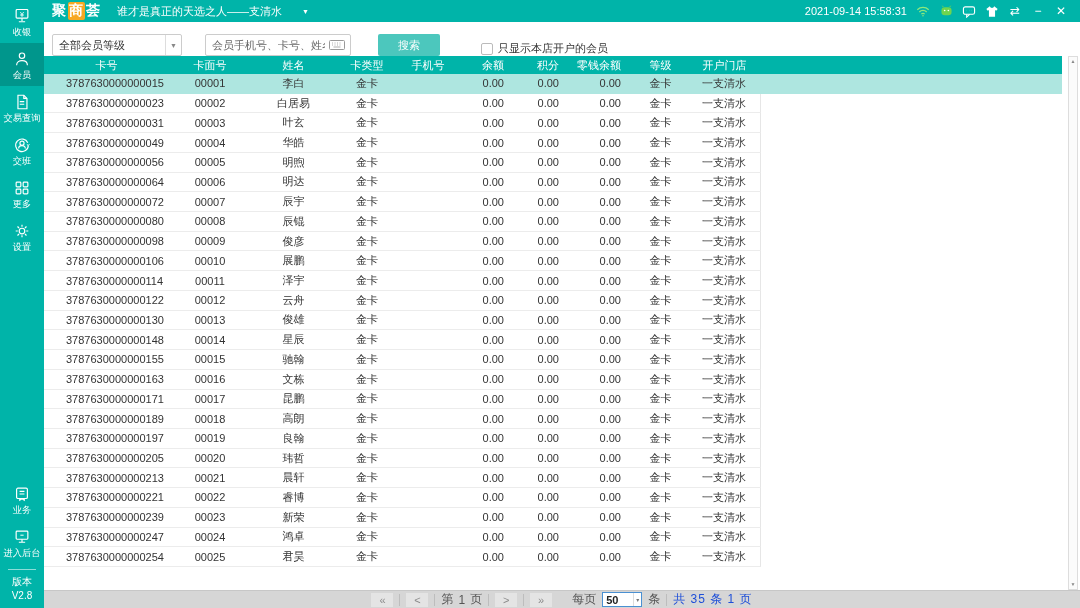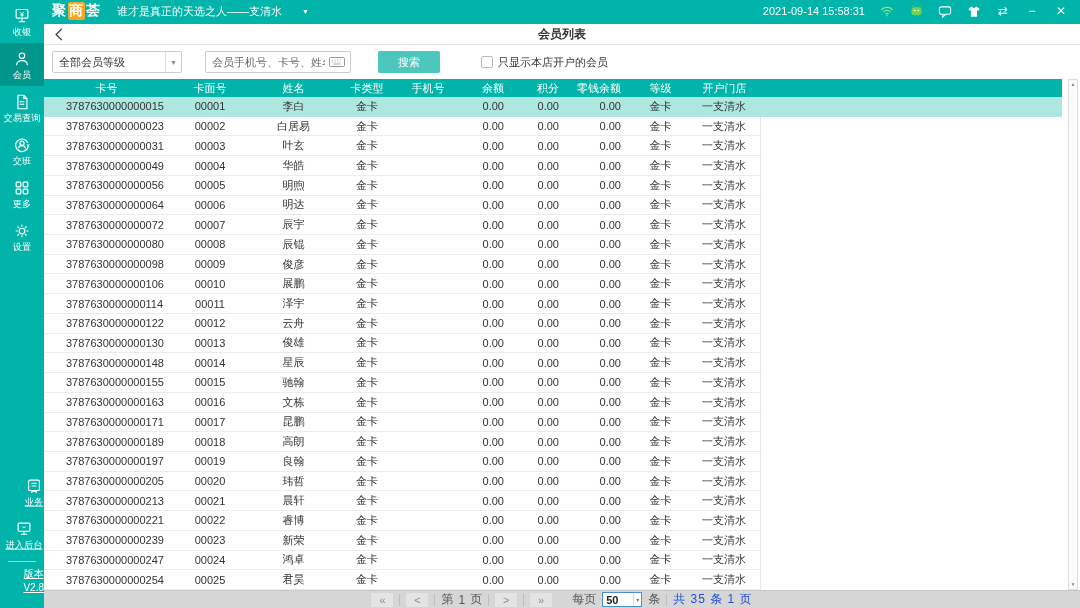--- a/index.html
+++ b/index.html
@@ -5,41 +5,41 @@
   * { margin:0; padding:0; box-sizing:border-box; }
   html,body { width:1080px; height:608px; overflow:hidden; }
   body { font-family:"Liberation Sans","DejaVu Sans",sans-serif; display:flex; background:#fff; }
 
   
   .sidebar { width:44px; flex-shrink:0; background:#00b4a9; color:#fff; display:flex; flex-direction:column; align-items:stretch; }
   .side-item { height:43px; display:flex; flex-direction:column; align-items:center; justify-content:center; gap:2px; cursor:pointer; }
   .side-item.active { background:#00968c; }
   .side-icon svg { width:18px; height:18px; display:block; }
   .side-label { font-size:10px; line-height:1; white-space:nowrap; transform:scale(.92); }
-  .side-bottom { margin-top:auto; display:flex; flex-direction:column; align-items:flex-end; padding-bottom:12px;text-decoration:underline; }
+  .side-bottom { margin-top:auto; display:flex; flex-direction:column; align-items:center; padding-bottom:4px; }
   .side-divider { width:28px; border-top:1px solid rgba(255,255,255,.55); margin:5px auto; }
   .version { font-size:10px; text-align:center; line-height:1.35; padding-bottom:2px; }
 
   
   .main { flex:1; min-width:0; display:flex; flex-direction:column; position:relative; }
 
   .topbar { height:22px; flex-shrink:0; background:#00b4a9; color:#fff; display:flex; align-items:center; padding:0 12px 0 8px; font-size:11px; }
   .logo { font-size:14px; font-weight:bold; letter-spacing:1px; display:flex; align-items:center; margin-right:16px; }
   .logo-mid { background:#f7a823; border-radius:2px; padding:0 1px; margin:0 1px; }
   .store { display:flex; align-items:center; gap:20px; cursor:pointer; }
   .caret-down { font-size:7px; line-height:1; }
-  .topbar-right { margin-left:auto; display:flex; align-items:center; gap:15px; }
+  .topbar-right { margin-left:auto; display:flex; align-items:center; gap:9px; }
   .tb-icon { width:14px; height:14px; display:flex; align-items:center; justify-content:center; font-size:12px; cursor:pointer; }
   .tb-icon svg { display:block; }
 
   .page-header { height:23px; flex-shrink:0; background:#fff; border-top:2px solid #00b4a9; border-bottom:1px solid #e4e4e4; display:flex; align-items:center; position:relative; }
   .back-btn { position:absolute; left:8px; top:0; bottom:0; display:flex; align-items:center; cursor:pointer; }
   .page-title { margin:0 auto; font-size:12px; font-weight:bold; color:#333; }
 
-  .filterbar { height:34px; flex-shrink:0; background:#fff; display:flex; align-items:center; padding-left:8px; font-size:11px;gap:13px; }
+  .filterbar { height:34px; flex-shrink:0; background:#fff; display:flex; align-items:flex-end; padding-left:8px; font-size:11px;gap:13px; }
   .level-select { width:130px; height:22px; border:1px solid #ccc; border-radius:2px; background:#fff; display:flex; align-items:center; color:#333; margin-right:10px; cursor:pointer; }
   .sel-text { flex:1; padding-left:6px; white-space:nowrap; }
   .sel-caret { width:16px; align-self:stretch; border-left:1px solid #ddd; display:flex; align-items:center; justify-content:center; color:#888; font-size:7px; }
   .search-box { width:146px; height:22px; border:1px solid #ccc; border-radius:2px; display:flex; align-items:center; gap:4px; padding:0 5px 0 6px; margin-right:14px; background:#fff; }
   .search-box input { border:none; outline:none; flex:1; min-width:0; font-size:11px; font-family:inherit; color:#333; background:transparent; }
   .search-box input::placeholder { color:#666; }
   .kb-icon svg { display:block; }
   .search-btn { width:62px; height:22px; background:#4cc7bd; color:#fff; border:none; border-radius:2px; font-size:11px; font-family:inherit; cursor:pointer; margin-right:28px; }
   .chk-group { display:flex; align-items:center; gap:5px; color:#333; cursor:pointer; }
   .checkbox { width:12px; height:12px; border:1px solid #bbb; border-radius:2px; background:#fff; flex-shrink:0; }
@@ -215,28 +215,20 @@
         <svg width="14" height="13" viewBox="0 0 16 14" fill="#fff">
             <path d="M5.5 1 1.5 4l1.7 2.2L4.5 5.3V13h7V5.3l1.3.9L14.5 4l-4-3a2.6 2.6 0 0 1-5 0z"></path>
           </svg>
       </span>
       <span class="tb-icon">⇄</span>
       <span class="tb-icon">−</span>
       <span class="tb-icon">✕</span>
     </div>
   </header>
 
-  <div class="page-header">
-    <span class="back-btn">
-      <svg width="14" height="15" viewBox="0 0 12 16" fill="none" stroke="#444" stroke-width="1.5">
-          <path d="M9 2 3 8l6 6"></path>
-        </svg>
-    </span>
-    <h1 class="page-title">会员列表</h1>
-  </div>
 
   <div class="filterbar">
     <div class="level-select">
       <span class="sel-text">全部会员等级</span>
       <span class="sel-caret">▼</span>
     </div>
     <div class="search-box">
       <input type="text" value="" placeholder="会员手机号、卡号、姓名" style="">
       <span class="kb-icon">
         <svg width="16" height="10" viewBox="0 0 16 10" fill="none" stroke="#999" stroke-width="1">

